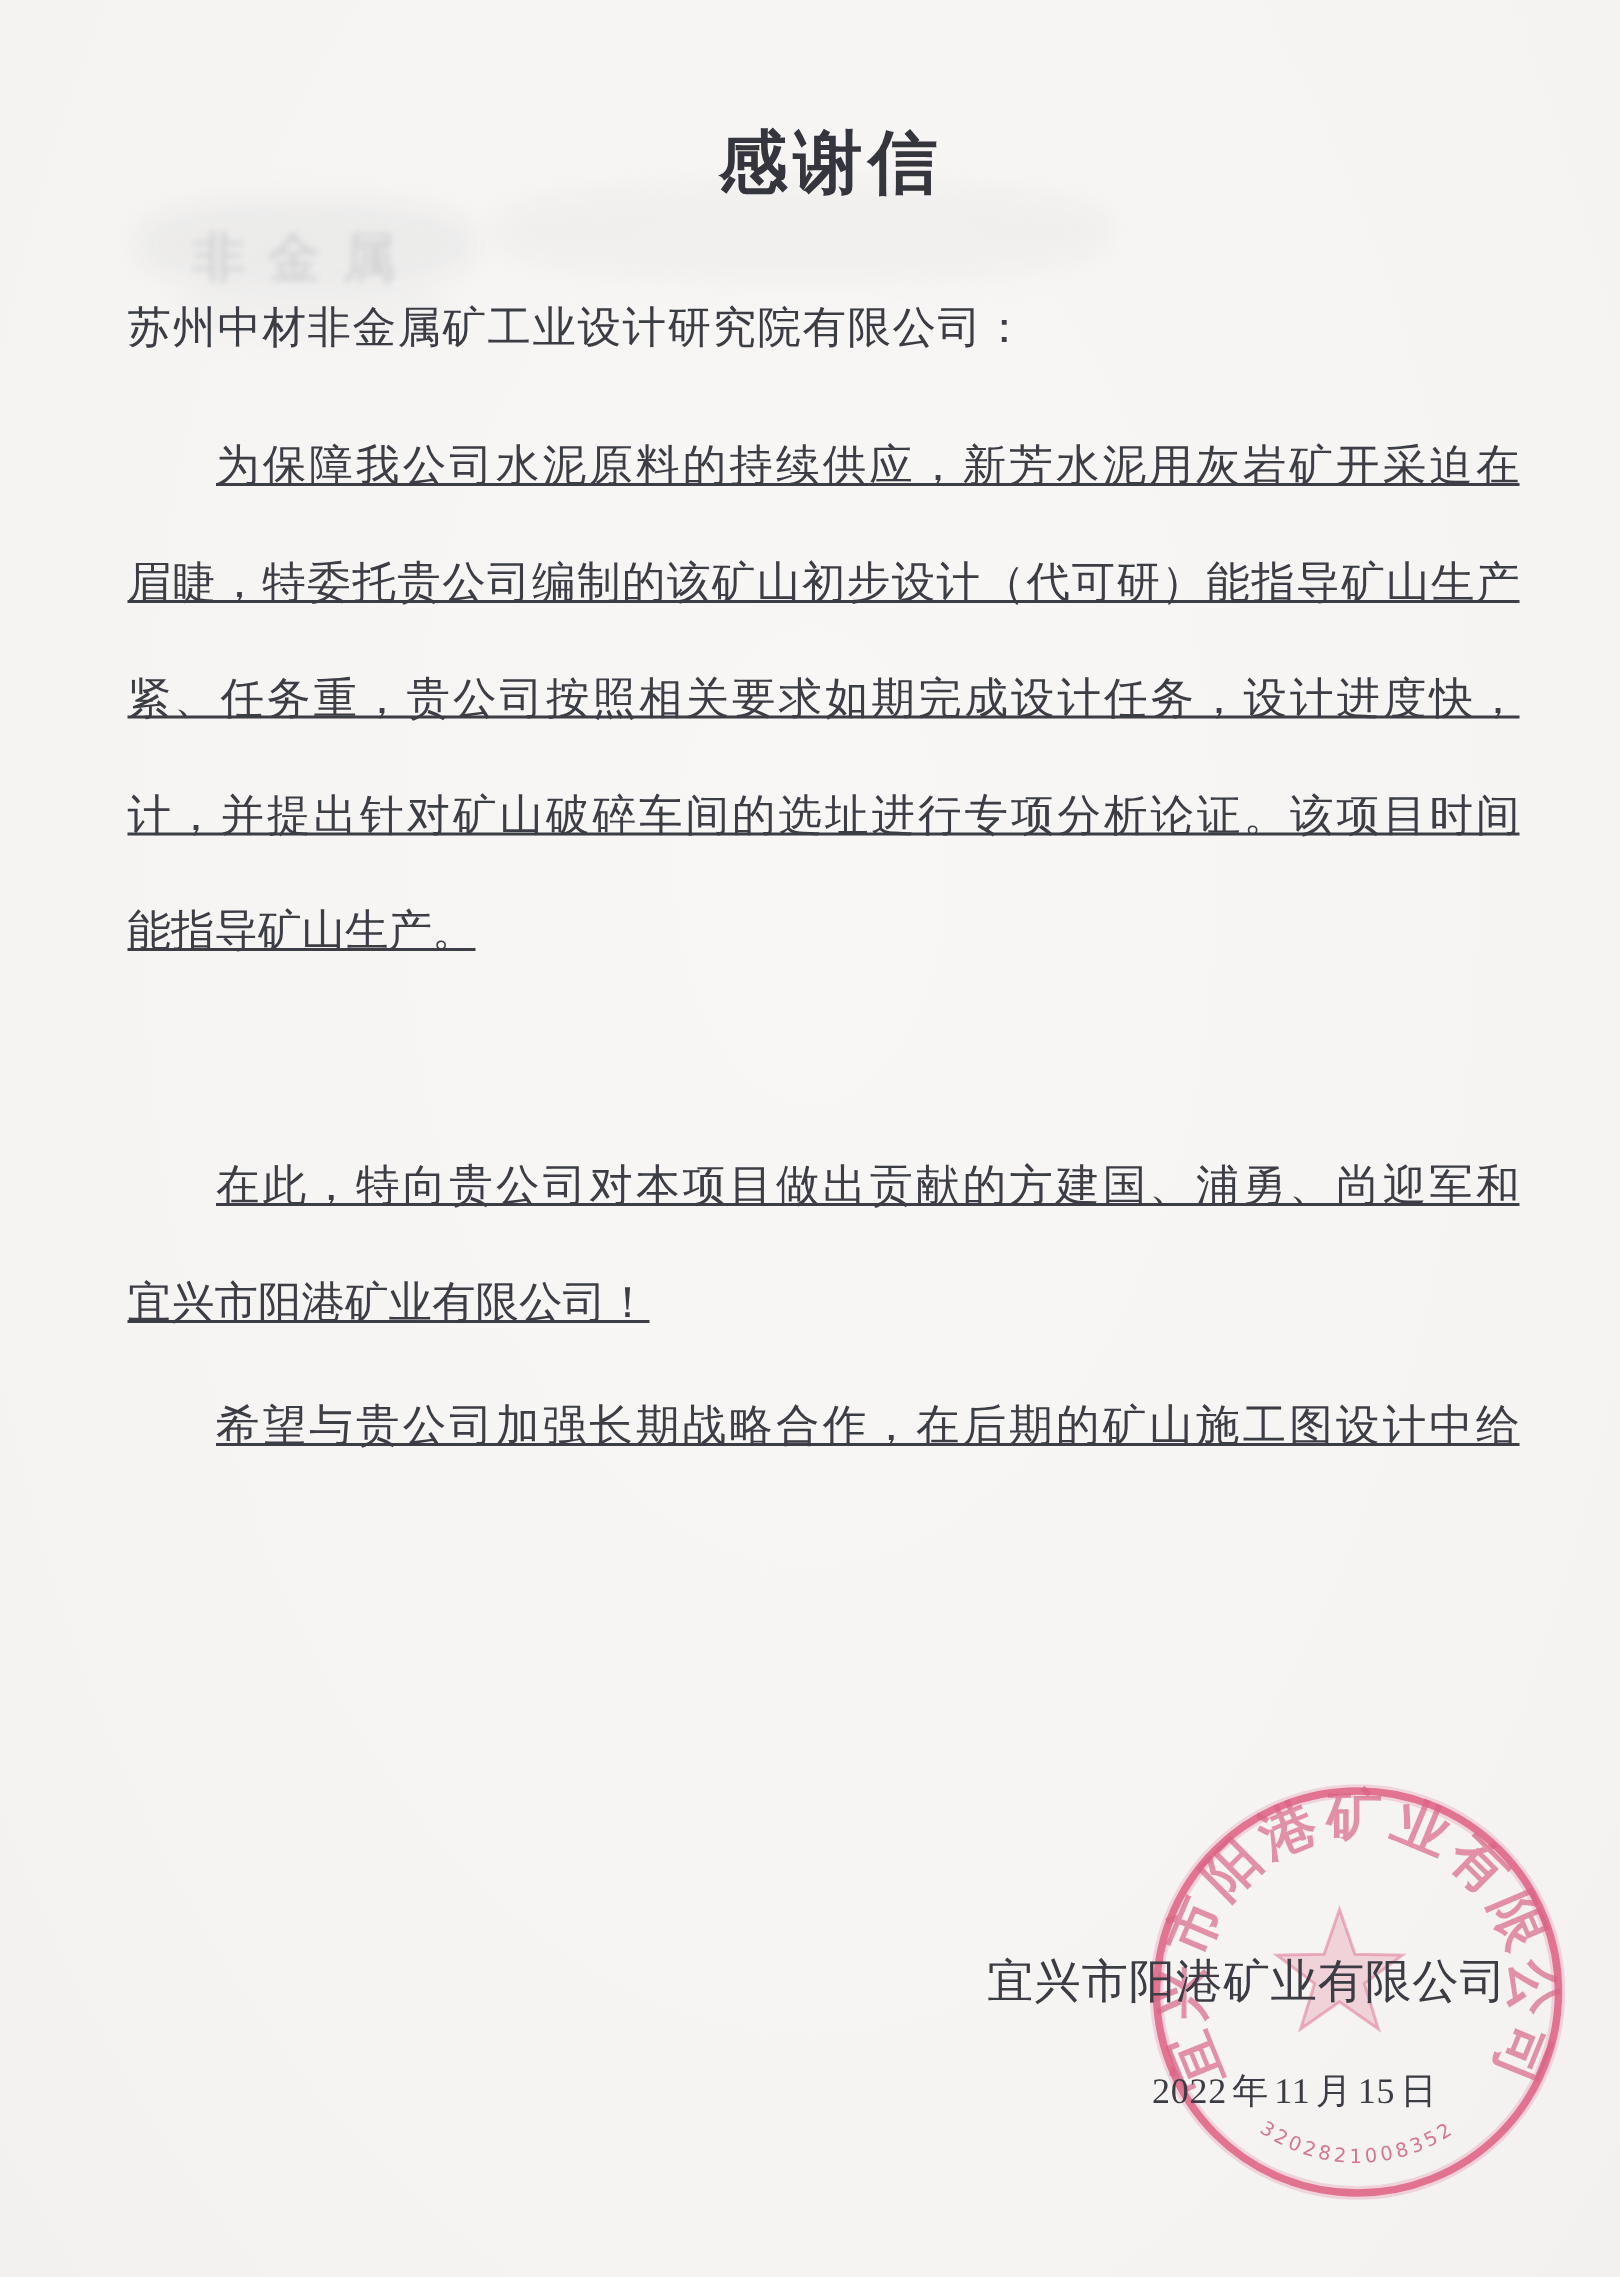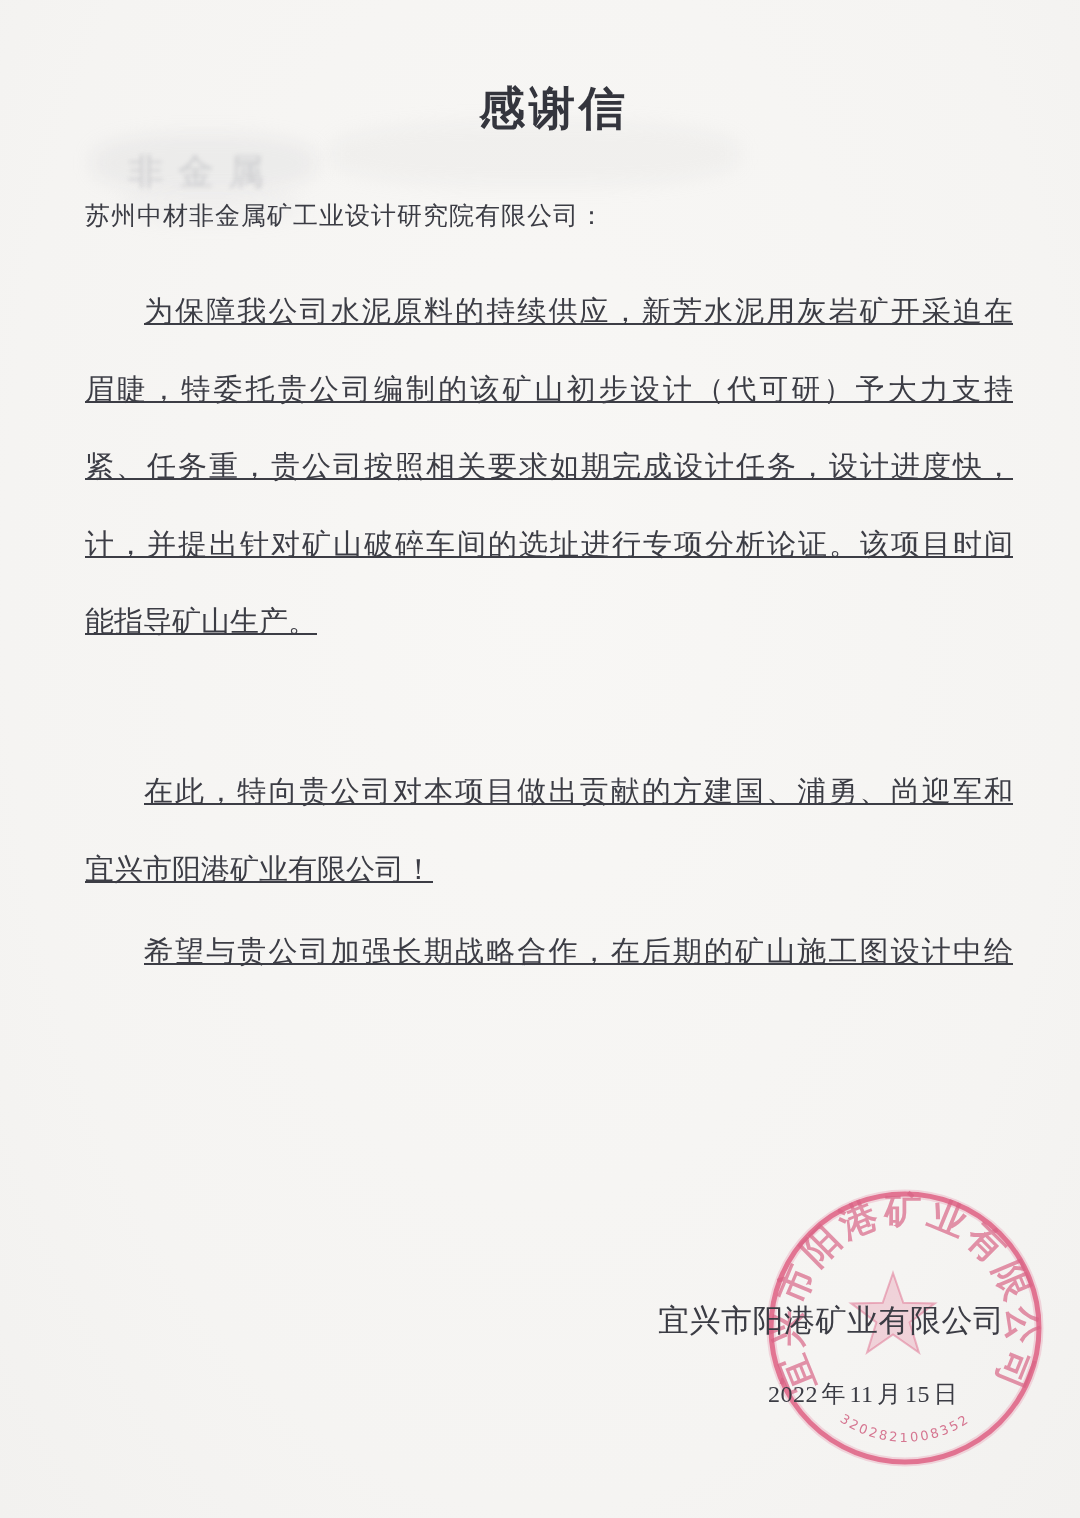--- a/index.html
+++ b/index.html
@@ -44,21 +44,21 @@
     text-align: center;
     font-size: 46px;
     font-weight: bold;
     letter-spacing: 4px;
     color: #34353d;
   }
 
   .recipient {
     position: absolute;
     top: 199px; left: 85px;
-    font-size: 25px;
+    font-size: 29px;
     letter-spacing: 1px;
     color: #3b3c44;
   }
 
   .para {
     position: absolute;
     left: 85px;
     width: 928px;
     font-size: 29px;
     line-height: 77.5px;
@@ -128,21 +128,21 @@
   <div class="ghost-blob b2"></div>
   <div class="ghost-blob b3"></div>
   <div class="ghost-text">非金属</div>
 
   <h1 class="title">感谢信</h1>
 
   <div class="recipient">苏州中材非金属矿工业设计研究院有限公司：</div>
 
   <div class="para p1">
       <div class="line first">为保障我公司水泥原料的持续供应，新芳水泥用灰岩矿开采迫在</div>
-      <div class="line">眉睫，特委托贵公司编制的该矿山初步设计（代可研）予大力支持</div>
+      <div class="line">眉睫，特委托贵公司编制的该矿山初步设计（代可研）能指导矿山生产</div>
       <div class="line">紧、任务重，贵公司按照相关要求如期完成设计任务，设计进度快，</div>
       <div class="line">计，并提出针对矿山破碎车间的选址进行专项分析论证。该项目时间</div>
       <div class="line last">能指导矿山生产。</div>
     </div>
   <div class="para p2">
       <div class="line first">在此，特向贵公司对本项目做出贡献的方建国、浦勇、尚迎军和</div>
       <div class="line last">宜兴市阳港矿业有限公司！</div>
     </div>
   <div class="para p3">
       <div class="line first">希望与贵公司加强长期战略合作，在后期的矿山施工图设计中给</div>

